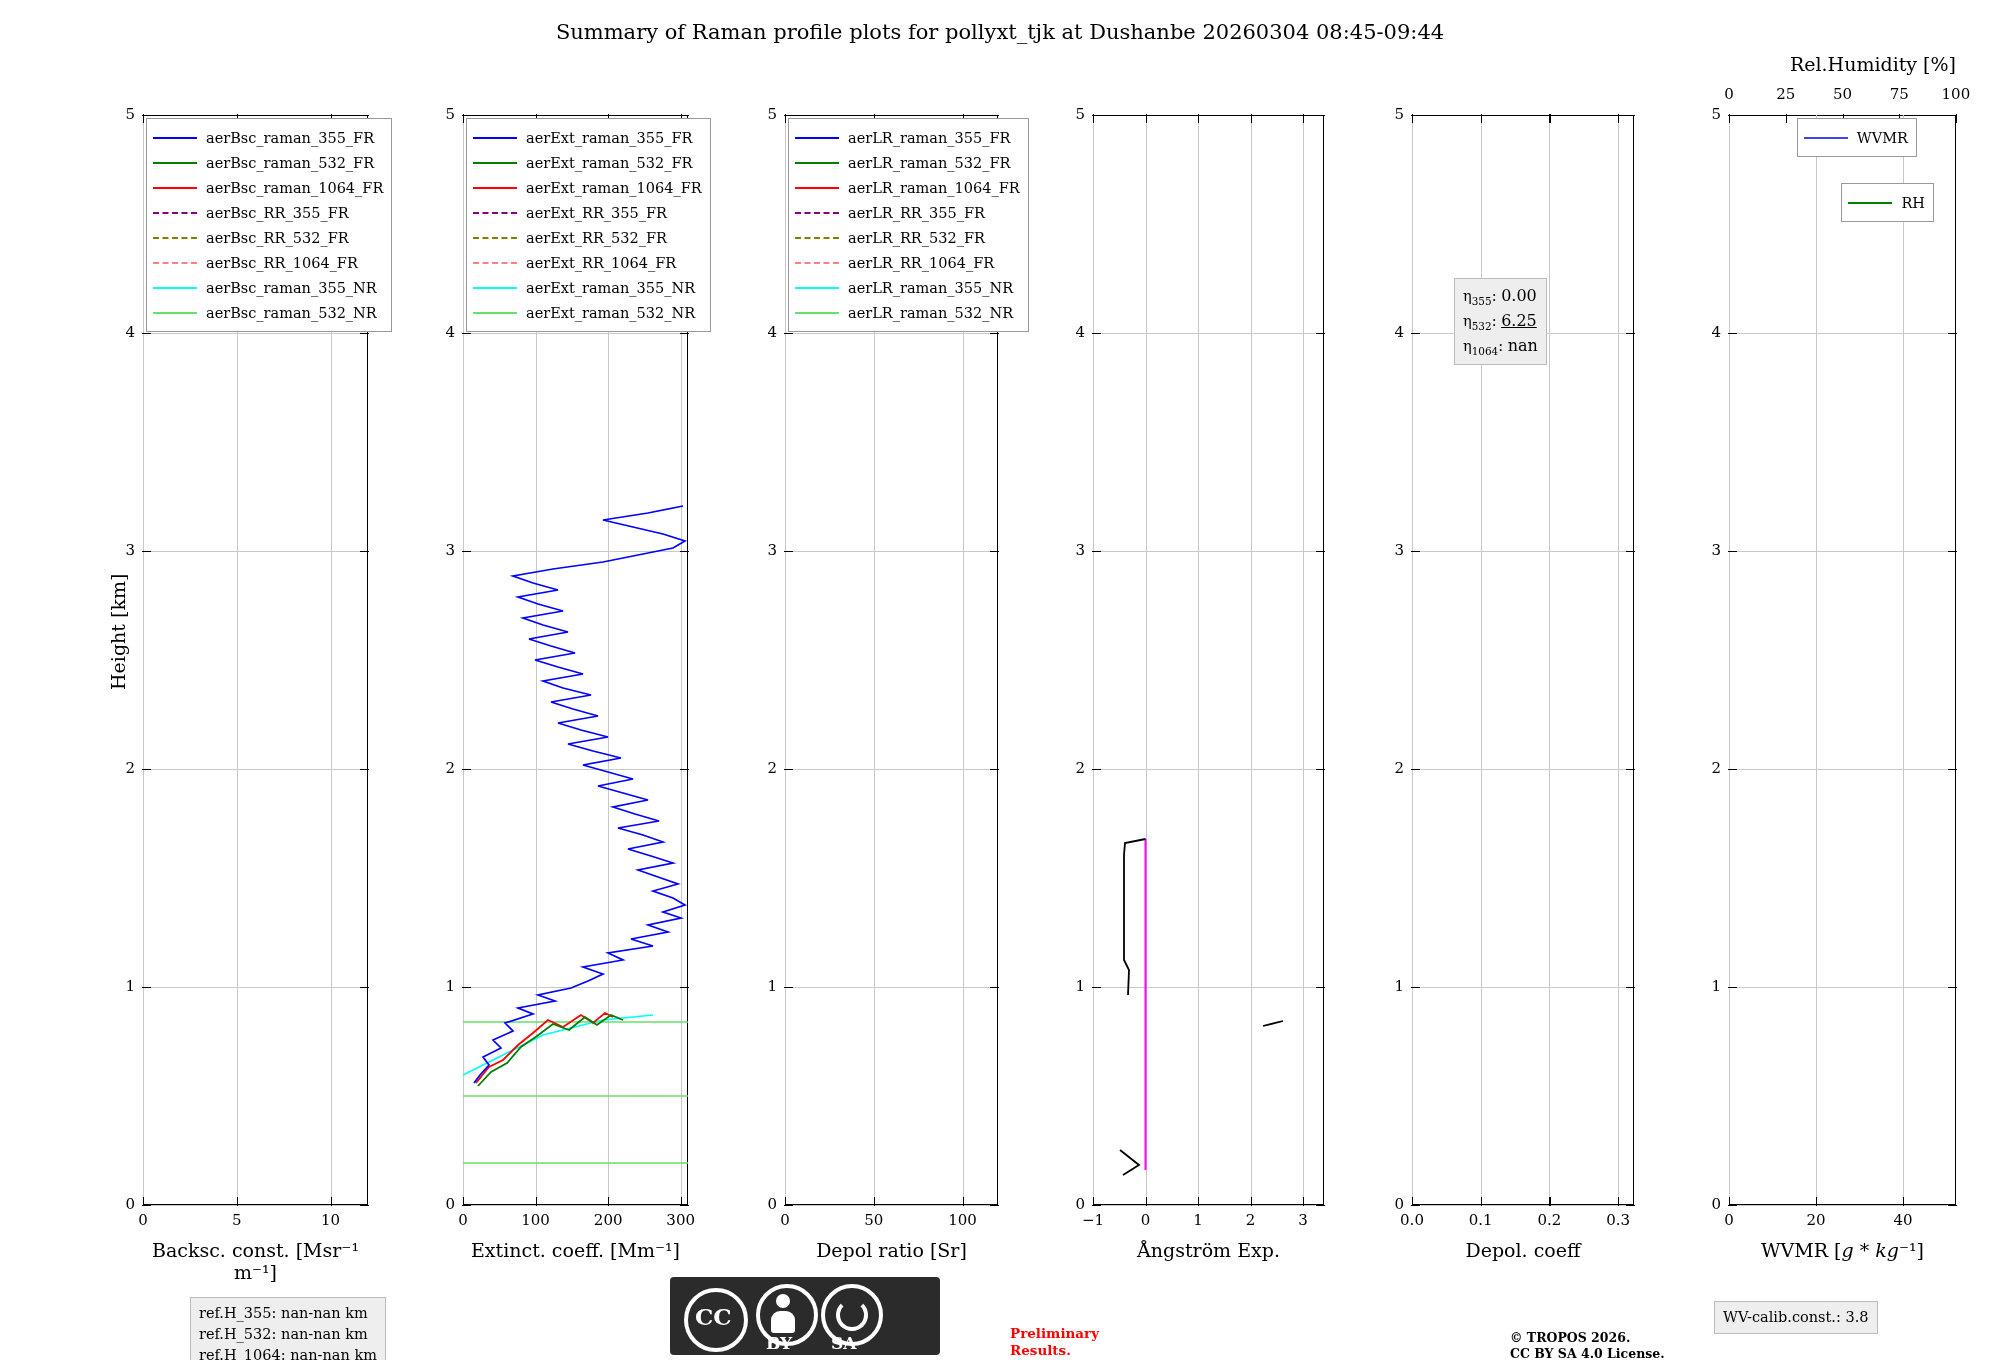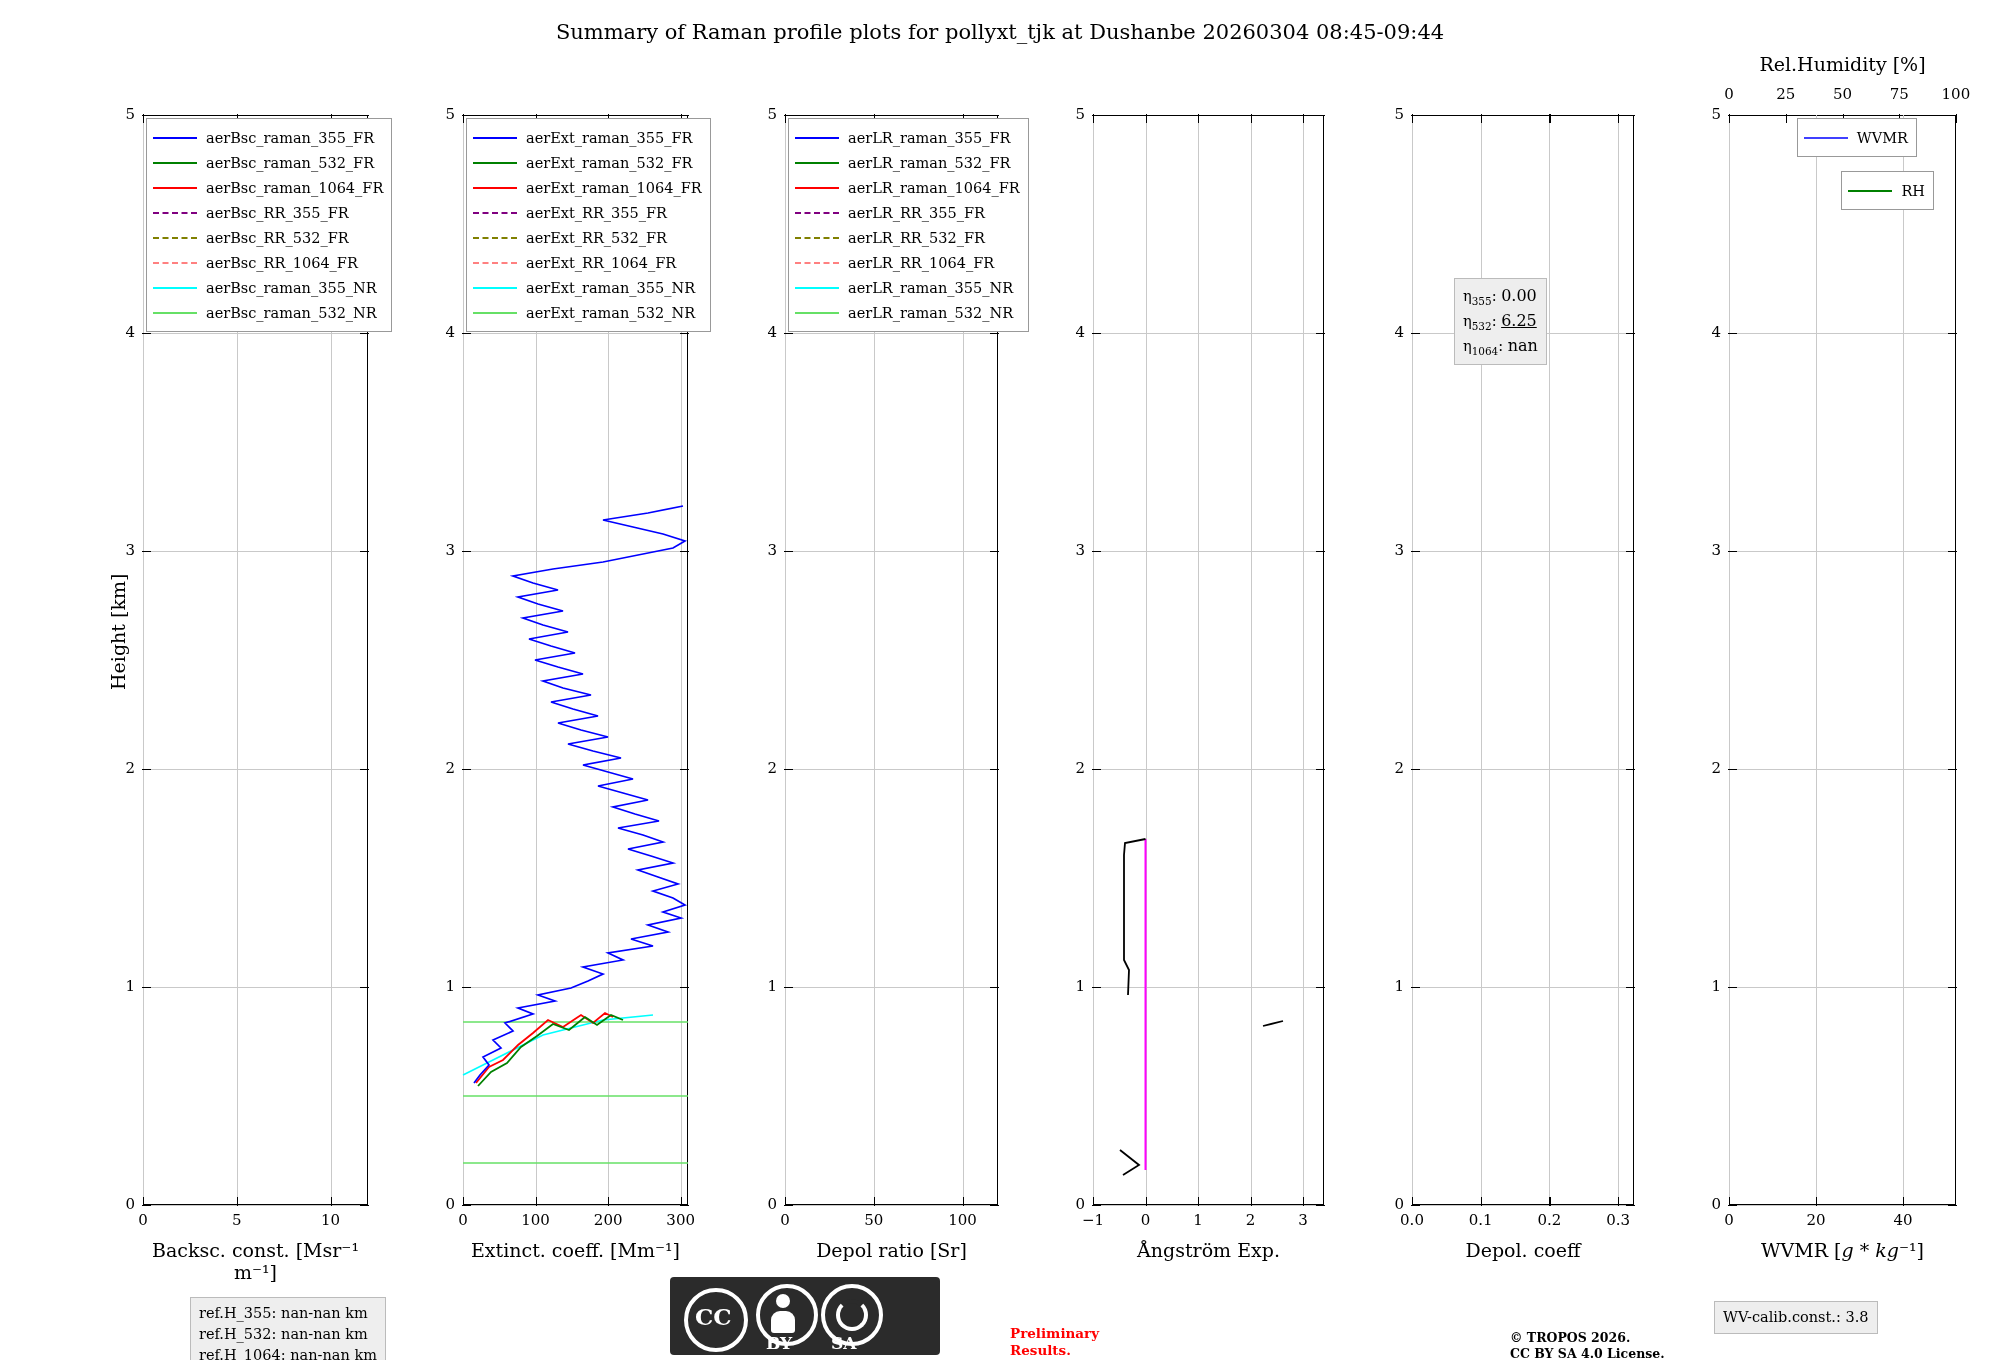--- a/index.html
+++ b/index.html
@@ -19,21 +19,21 @@
   .grid-v{width:1px;top:0;bottom:0;}
   .grid-h{height:1px;left:0;right:0;}
   .tick-y{position:absolute;left:-1px;width:9px;height:1.3px;background:#000;}
   .tick-y-r{position:absolute;right:-1px;width:9px;height:1.3px;background:#000;}
   .ylabel-num{position:absolute;left:-34px;width:26px;text-align:right;font-size:15px;transform:translateY(-10px);}
   .tick-x{position:absolute;bottom:-1px;height:9px;width:1.3px;background:#000;}
   .tick-x-t{position:absolute;top:-1px;height:9px;width:1.3px;background:#000;}
   .xlabel-num{position:absolute;top:1096px;font-size:15px;transform:translateX(-50%);}
   .xlabel-num-top{position:absolute;top:-30px;font-size:15px;transform:translateX(-50%);}
   .axis-title{position:absolute;top:1124px;left:0;width:100%;text-align:center;font-size:19px;}
-  .axis-title-top{position:absolute;top:-62px;left:0;width:100%;text-align:center;font-size:19px;}
+  .axis-title-top{position:absolute;top:-62px;left:0;width:100%;text-align:right;font-size:19px;}
   .ytitle{
     position:absolute;left:-0px;top:0px;font-size:19px;
     transform:rotate(-90deg);transform-origin:left top;white-space:nowrap;
   }
   .legend{
     position:absolute;top:3px;left:3px;border:1px solid #999;background:#fff;
     padding:6px 8px 6px 6px;font-size:14.5px;z-index:5;
   }
   .legend .row{display:flex;align-items:center;height:25px;white-space:nowrap;}
   .legend .ln{width:44px;height:0;border-top-width:2px;margin-right:9px;flex:none;}
@@ -470,21 +470,21 @@
   <div class="xlabel-num-top" style="left:170.2px">75</div>
   <div class="xlabel-num-top" style="left:226.9px">100</div>
   <div class="axis-title-top">Rel.Humidity [%]</div>
 
   <div class="legend" style="left:auto;right:39px;top:3px;">
     <div class="row">
         <span class="ln" style="border-top-style:solid;border-top-color:#4040ff;"></span>
         <span>WVMR</span>
       </div>
   </div>
-  <div class="legend" style="left:auto;right:22px;top:56px;">
+  <div class="legend" style="left:auto;right:22px;top:68px;">
     <div class="row">
         <span class="ln" style="border-top-style:solid;border-top-color:#008000;"></span>
         <span>RH</span>
       </div>
   </div>
 </div>
 
 <div class="boxnote" style="left:190px;top:1297px;">
   <div>ref.H_355: nan-nan km</div>
   <div>ref.H_532: nan-nan km</div>

